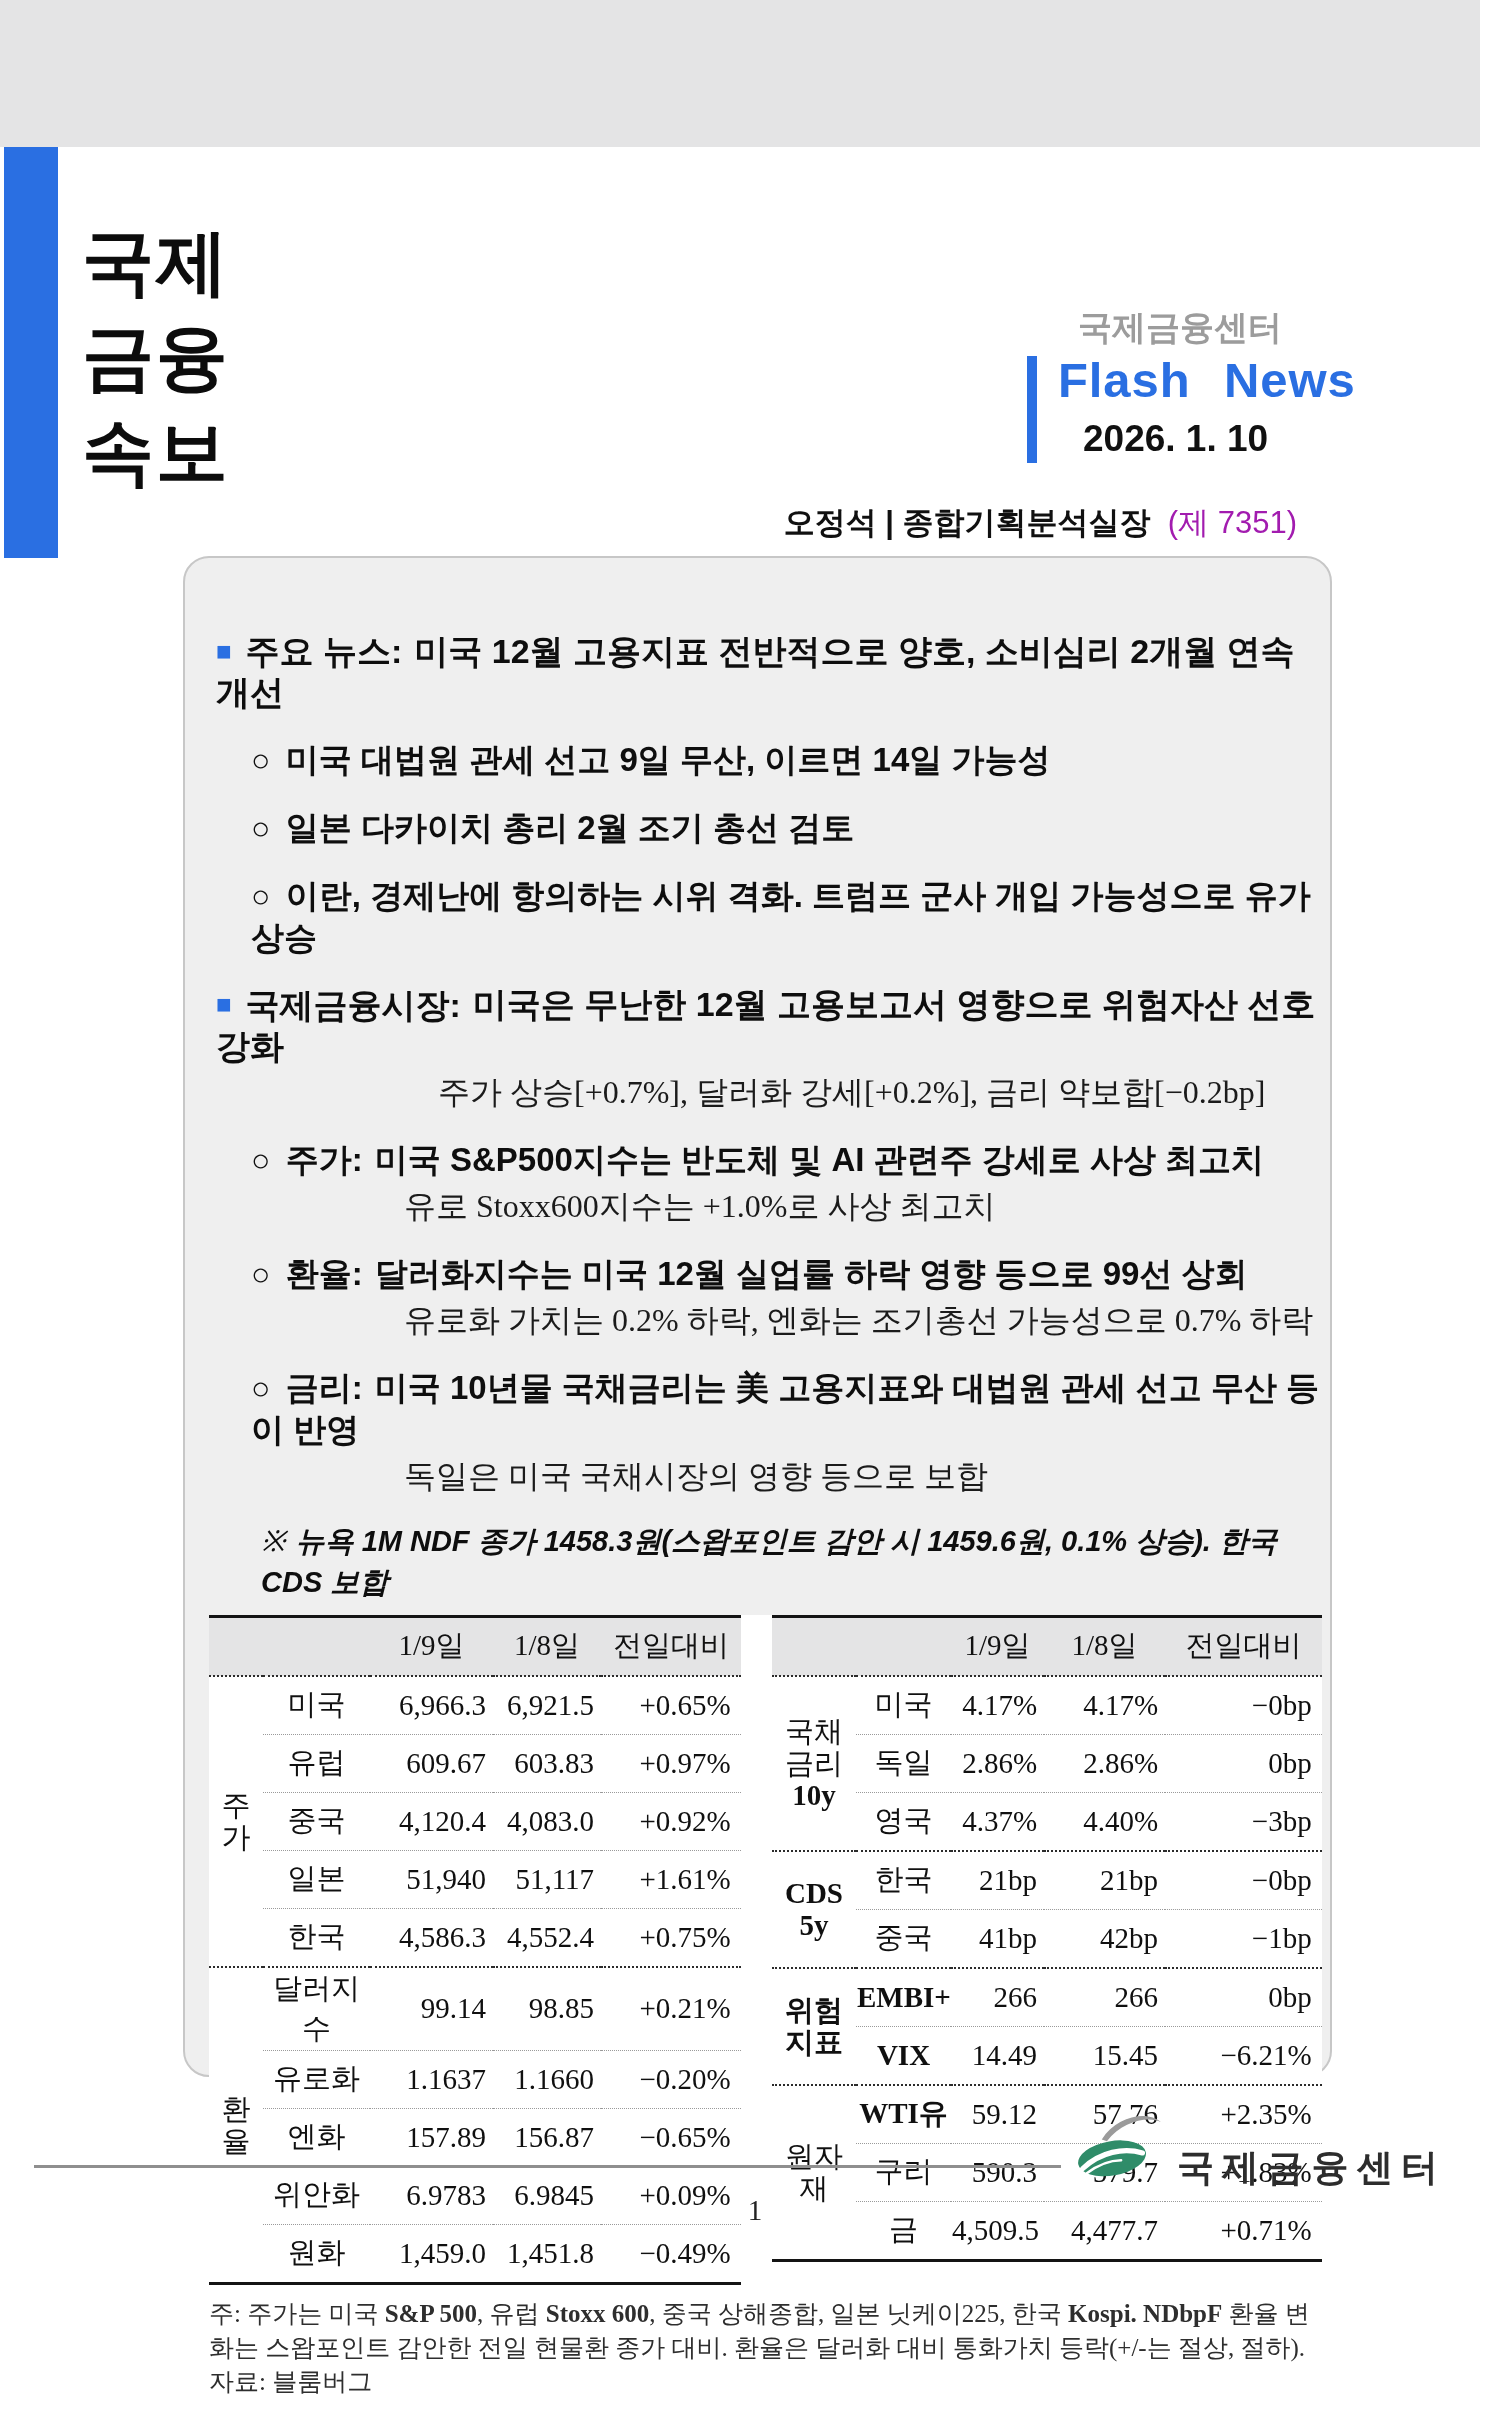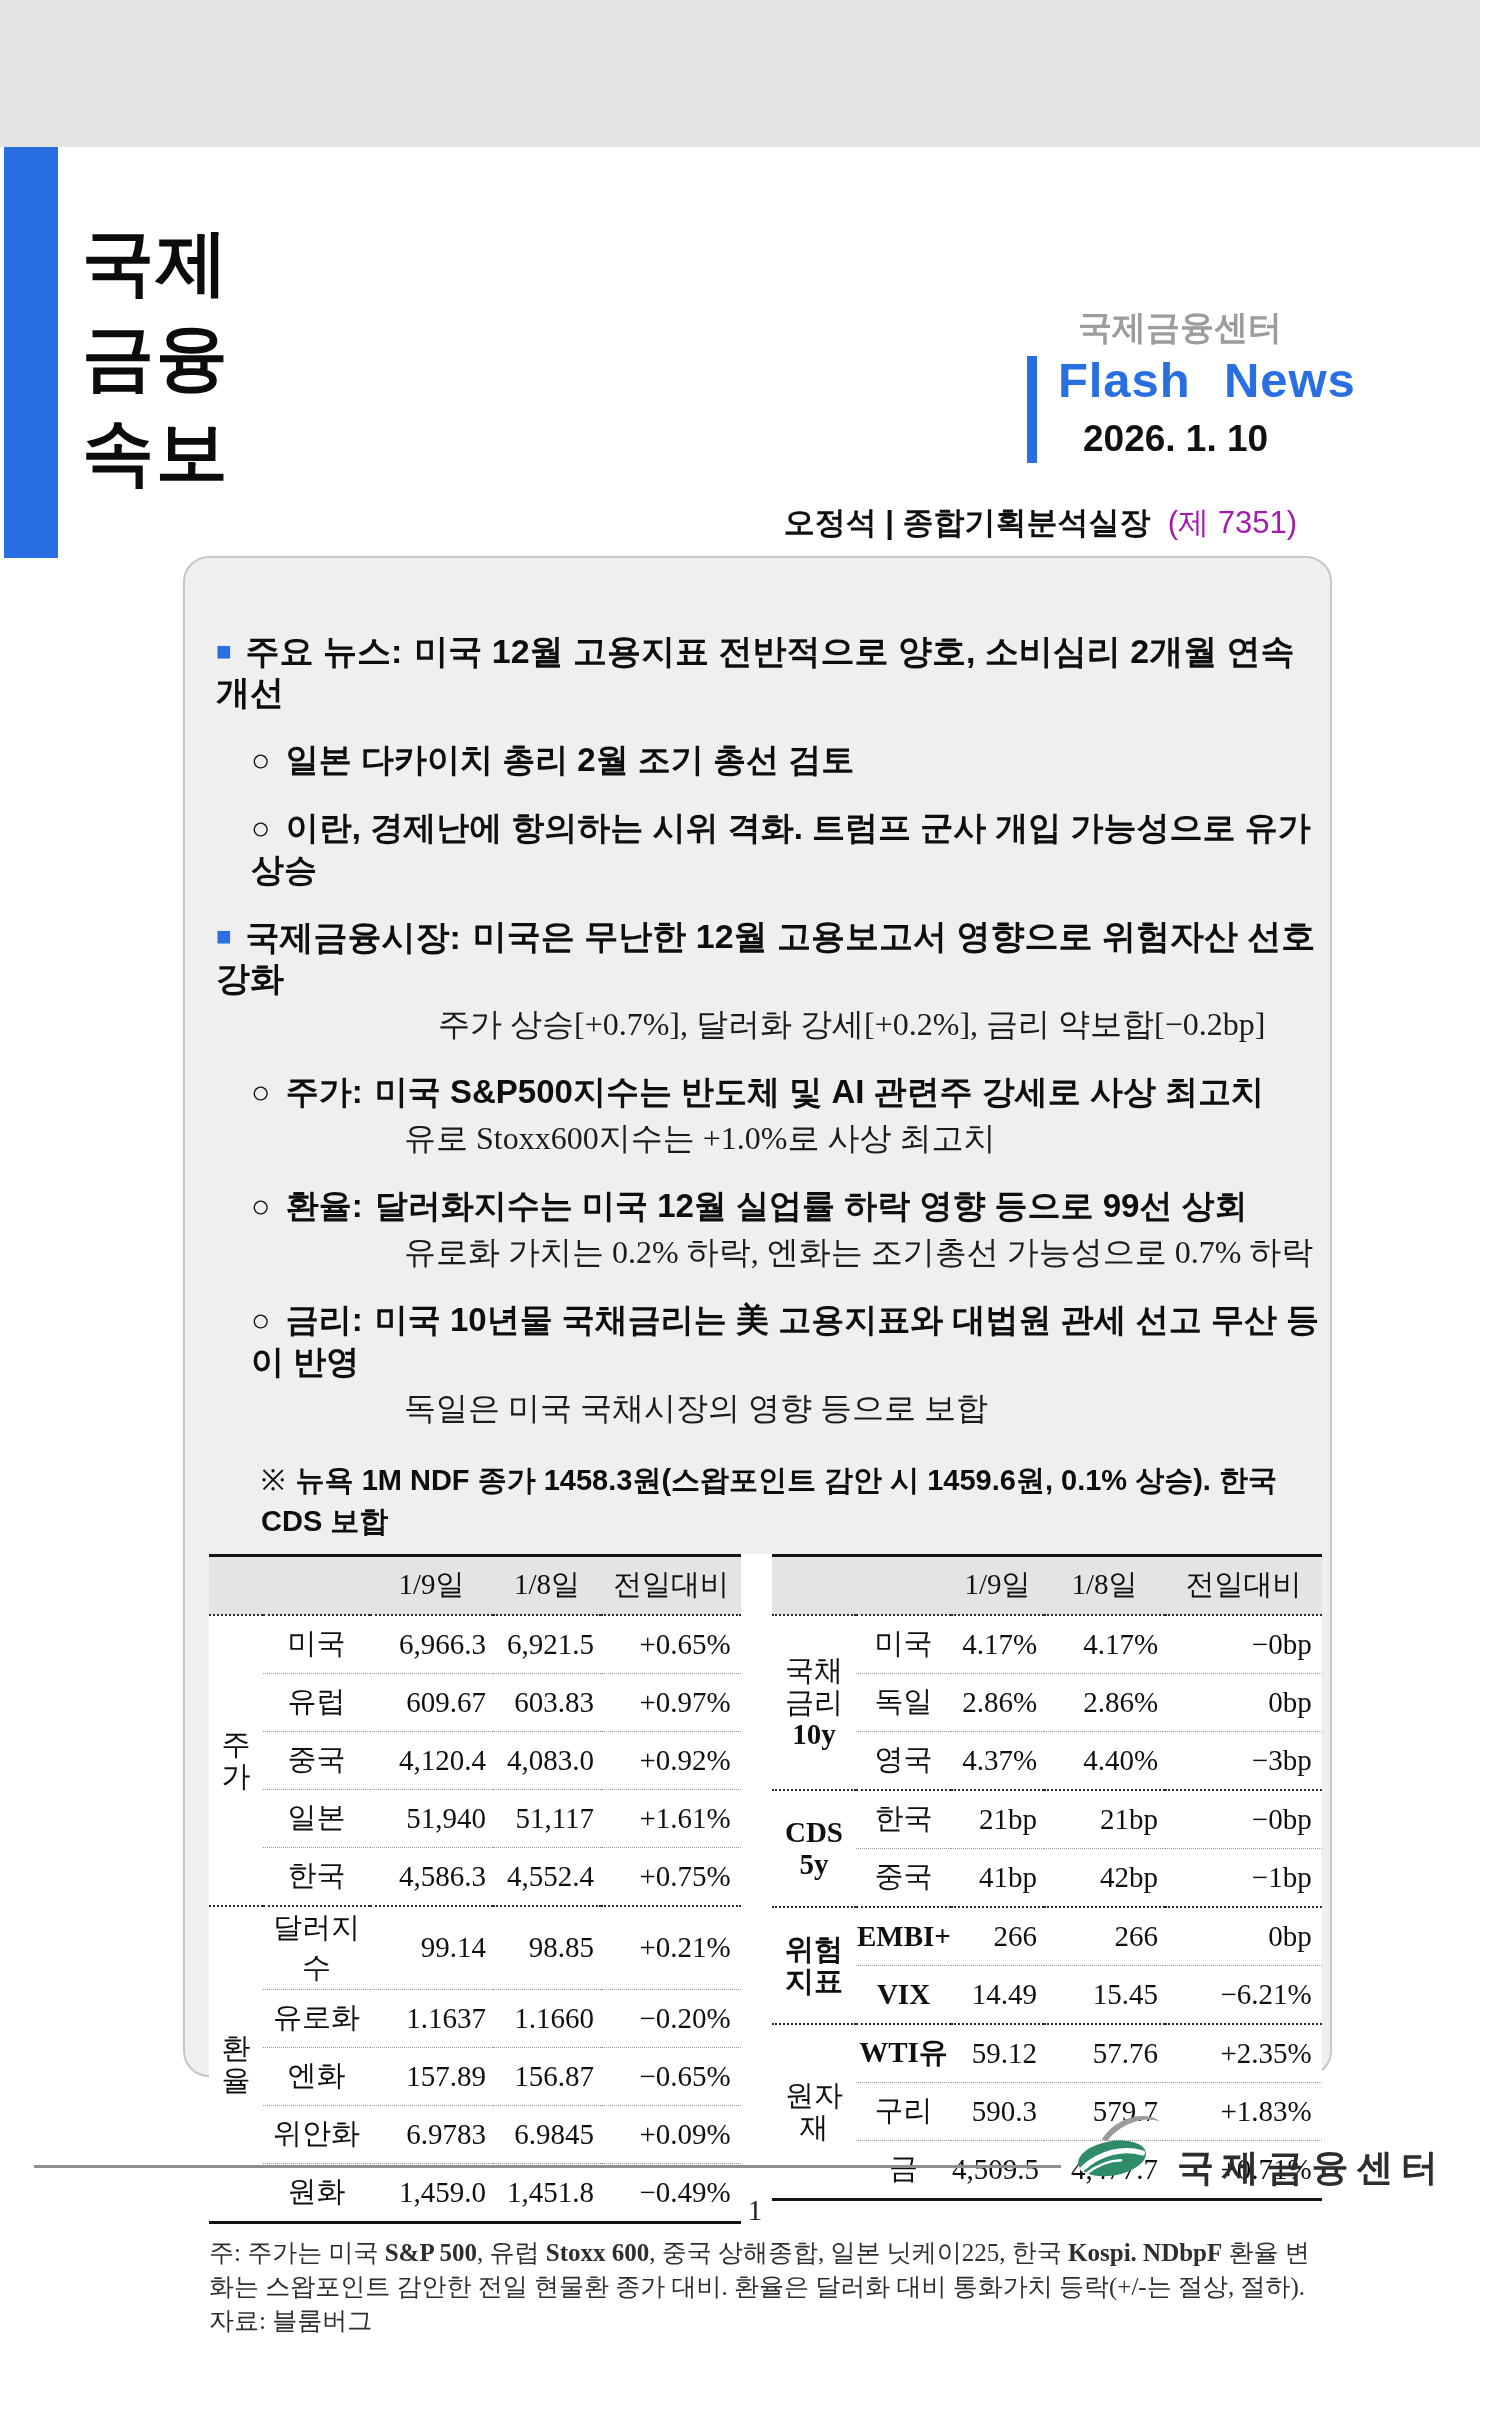--- a/index.html
+++ b/index.html
@@ -27,21 +27,21 @@
   .li .mk{display:inline-block;}
   .li .pfx{font-weight:700;margin-right:12px;}
   .li-sq{padding-left:31px;font-size:34px;font-weight:700;margin-top:26px;}
   .li-sq .mk{color:#2a6fe2;font-size:26px;vertical-align:3.4px;margin-right:13.8px;}
   .li-circle{padding-left:66px;font-size:33px;font-weight:600;margin-top:26px;}
   .li-circle .mk{font-weight:400;font-size:32px;margin-right:15.5px;}
   .li-cont1,.li-cont2{font-family:"Liberation Serif",serif;font-weight:400;font-size:32px;
                       color:#1b1b1b;margin-top:5.2px;}
   .li-cont1{padding-left:219px;}
   .li-cont2{padding-left:253px;}
-  .li-note{padding-left:76px;font-size:29px;font-weight:700;margin-top:31px;}
+  .li-note{padding-left:76px;font-size:29px;font-weight:700;margin-top:24px;font-style:italic;}
   .li-note .mk{font-weight:400;margin-right:10.3px;}
   .bullets .li:first-child{margin-top:0;}
 
   
   .tables{display:flex;gap:31px;margin:12px 0 0 24px;width:1112px;background:#ffffff;}
   table.fin{border-collapse:collapse;table-layout:fixed;background:#fff;
             border-top:3.4px solid #141414;border-bottom:3.4px solid #141414;
             font-family:"Liberation Serif",serif;}
   table.t-left{width:532px;}
   table.t-right{width:549px;}
@@ -86,20 +86,21 @@
   <div class="flash">Flash News</div>
   <div class="date">2026. 1. 10</div>
   <div class="author">
     <span class="a-bold">오정석 | 종합기획분석실장</span>
     <span class="a-light">(제 7351)</span>
   </div>
 
   <div class="content-box">
     <div class="bullets" id="bullets">
         <div class="li li-sq"><span class="mk">■</span><span class="pfx">주요 뉴스:</span><span>미국 12월 고용지표 전반적으로 양호, 소비심리 2개월 연속 개선</span></div>
+        <div class="li li-circle"><span class="mk">○</span><span>미국 대법원 관세 선고 9일 무산, 이르면 14일 가능성</span></div>
         <div class="li li-circle"><span class="mk">○</span><span>일본 다카이치 총리 2월 조기 총선 검토</span></div>
         <div class="li li-circle"><span class="mk">○</span><span>이란, 경제난에 항의하는 시위 격화. 트럼프 군사 개입 가능성으로 유가 상승</span></div>
         <div class="li li-sq"><span class="mk">■</span><span class="pfx">국제금융시장:</span><span>미국은 무난한 12월 고용보고서 영향으로 위험자산 선호 강화</span></div>
         <div class="li li-cont2"><span>주가 상승[+0.7%], 달러화 강세[+0.2%], 금리 약보합[−0.2bp]</span></div>
         <div class="li li-circle"><span class="mk">○</span><span class="pfx">주가:</span><span>미국 S&amp;P500지수는 반도체 및 AI 관련주 강세로 사상 최고치</span></div>
         <div class="li li-cont1"><span>유로 Stoxx600지수는 +1.0%로 사상 최고치</span></div>
         <div class="li li-circle"><span class="mk">○</span><span class="pfx">환율:</span><span>달러화지수는 미국 12월 실업률 하락 영향 등으로 99선 상회</span></div>
         <div class="li li-cont1"><span>유로화 가치는 0.2% 하락, 엔화는 조기총선 가능성으로 0.7% 하락</span></div>
         <div class="li li-circle"><span class="mk">○</span><span class="pfx">금리:</span><span>미국 10년물 국채금리는 美 고용지표와 대법원 관세 선고 무산 등이 반영</span></div>
         <div class="li li-cont1"><span>독일은 미국 국채시장의 영향 등으로 보합</span></div>

